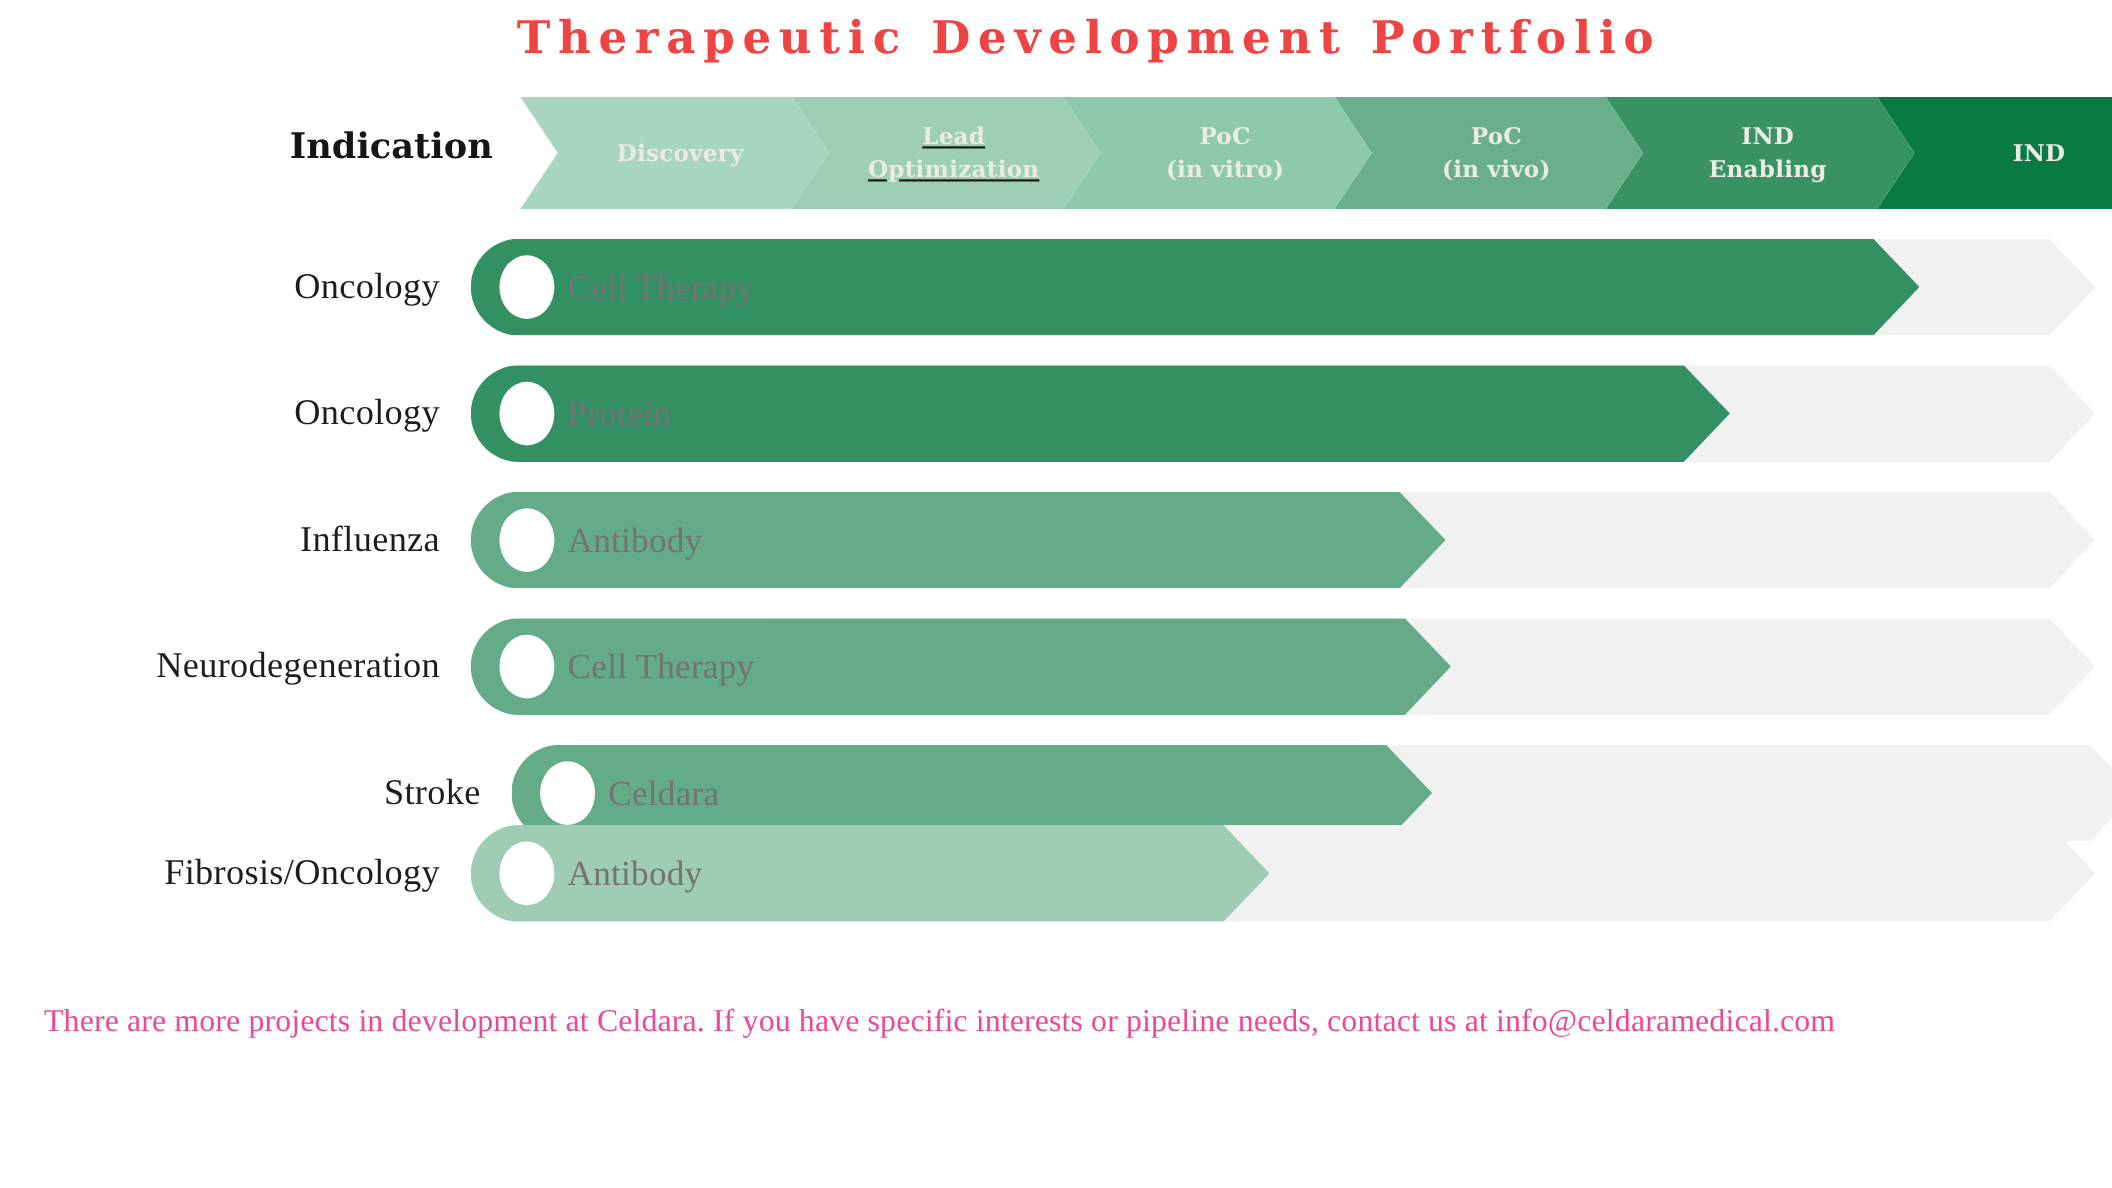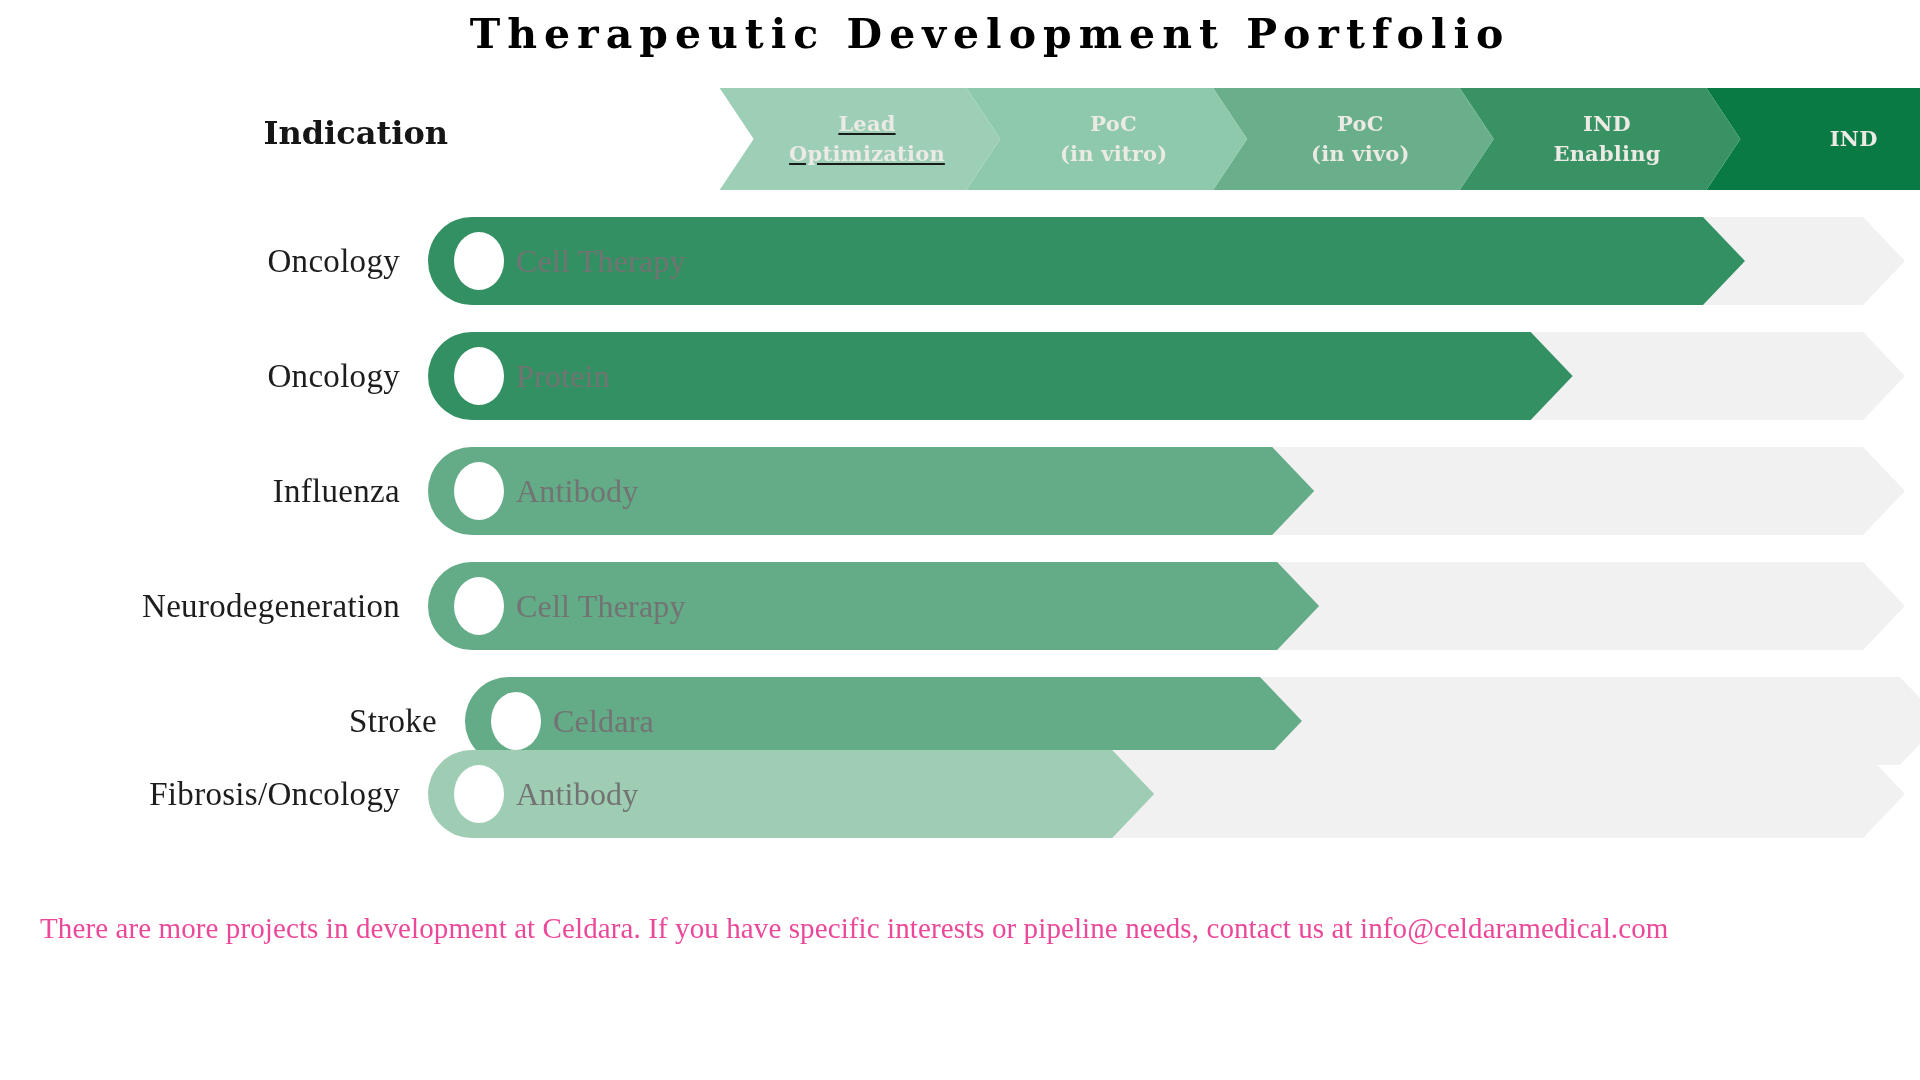--- a/index.html
+++ b/index.html
@@ -20,21 +20,21 @@
   #chart-title {
     position: absolute;
     left: 0;
     top: 10px;
     width: 1920px;
     text-align: center;
     font-family: "DejaVu Serif", serif;
     font-weight: bold;
     font-size: 41px;
     letter-spacing: 7px;
-    color: #000000;
+    color: #ef4444;
     padding-left: 60px;
     box-sizing: border-box;
     white-space: nowrap;
   }
 
   
 
   
   #stage-header {
     position: absolute;
@@ -163,20 +163,23 @@
   }
 </style>
 </head>
 <body>
 
 <div id="chart-title">Therapeutic Development Portfolio</div>
 
 <div id="stage-header">
   <div id="indication-label">Indication</div>
   <div class="stage-strip" id="stage-strip">
+      <div class="stage" style="left: 0px; width: 280.667px; background: rgb(168, 213, 191); z-index: 6; clip-path: polygon(0% 0%, 87.886% 0%, 100% 50%, 87.886% 100%, 0% 100%, 12.114% 50%);">
+        <div class="stage-label" style="margin-left: 10px;">Discovery</div>
+      </div>
       <div class="stage" style="left: 246.667px; width: 280.667px; background: rgb(156, 207, 181); z-index: 5; clip-path: polygon(0% 0%, 87.886% 0%, 100% 50%, 87.886% 100%, 0% 100%, 12.114% 50%); text-decoration: underline;">
         <div class="stage-label" style="margin-left: 14px;">Lead
 Optimization</div>
       </div>
       <div class="stage" style="left: 493.333px; width: 280.667px; background: rgb(142, 201, 171); z-index: 4; clip-path: polygon(0% 0%, 87.886% 0%, 100% 50%, 87.886% 100%, 0% 100%, 12.114% 50%);">
         <div class="stage-label" style="margin-left: 14px;">PoC
 (in vitro)</div>
       </div>
       <div class="stage" style="left: 740px; width: 280.667px; background: rgb(106, 175, 140); z-index: 3; clip-path: polygon(0% 0%, 87.886% 0%, 100% 50%, 87.886% 100%, 0% 100%, 12.114% 50%);">
         <div class="stage-label" style="margin-left: 14px;">PoC

